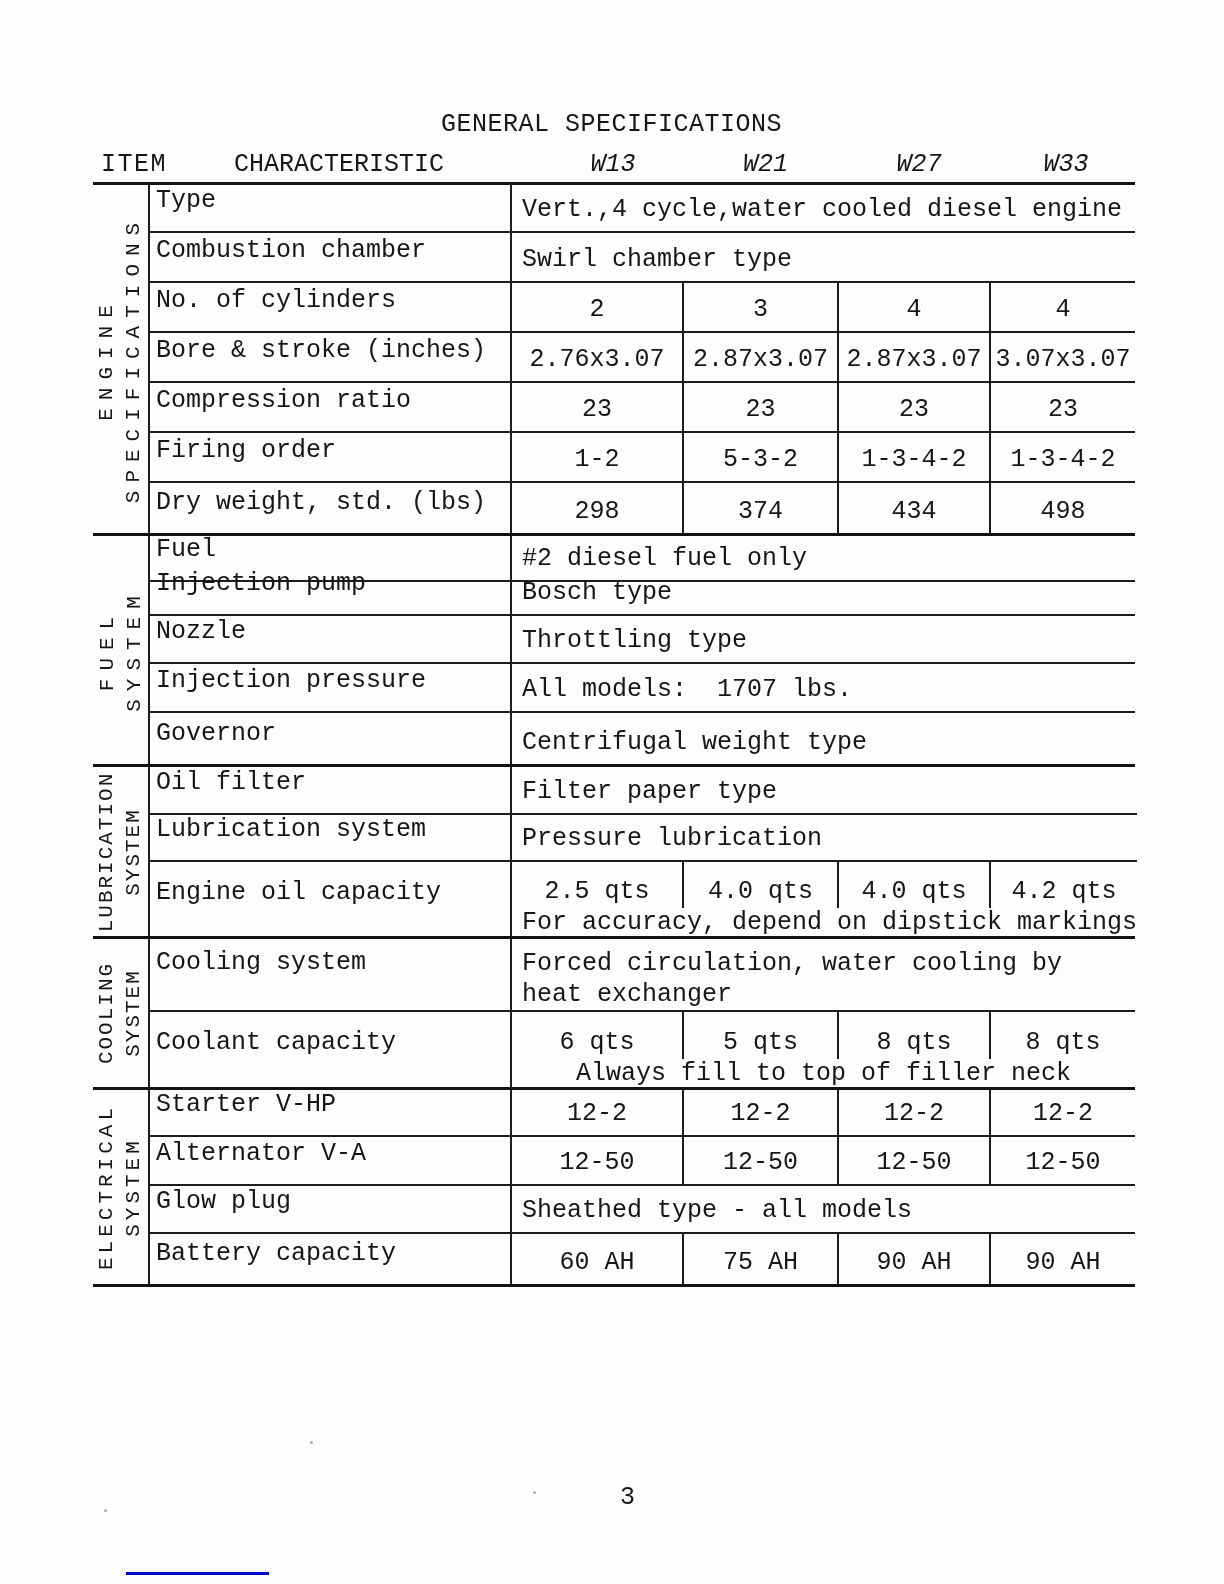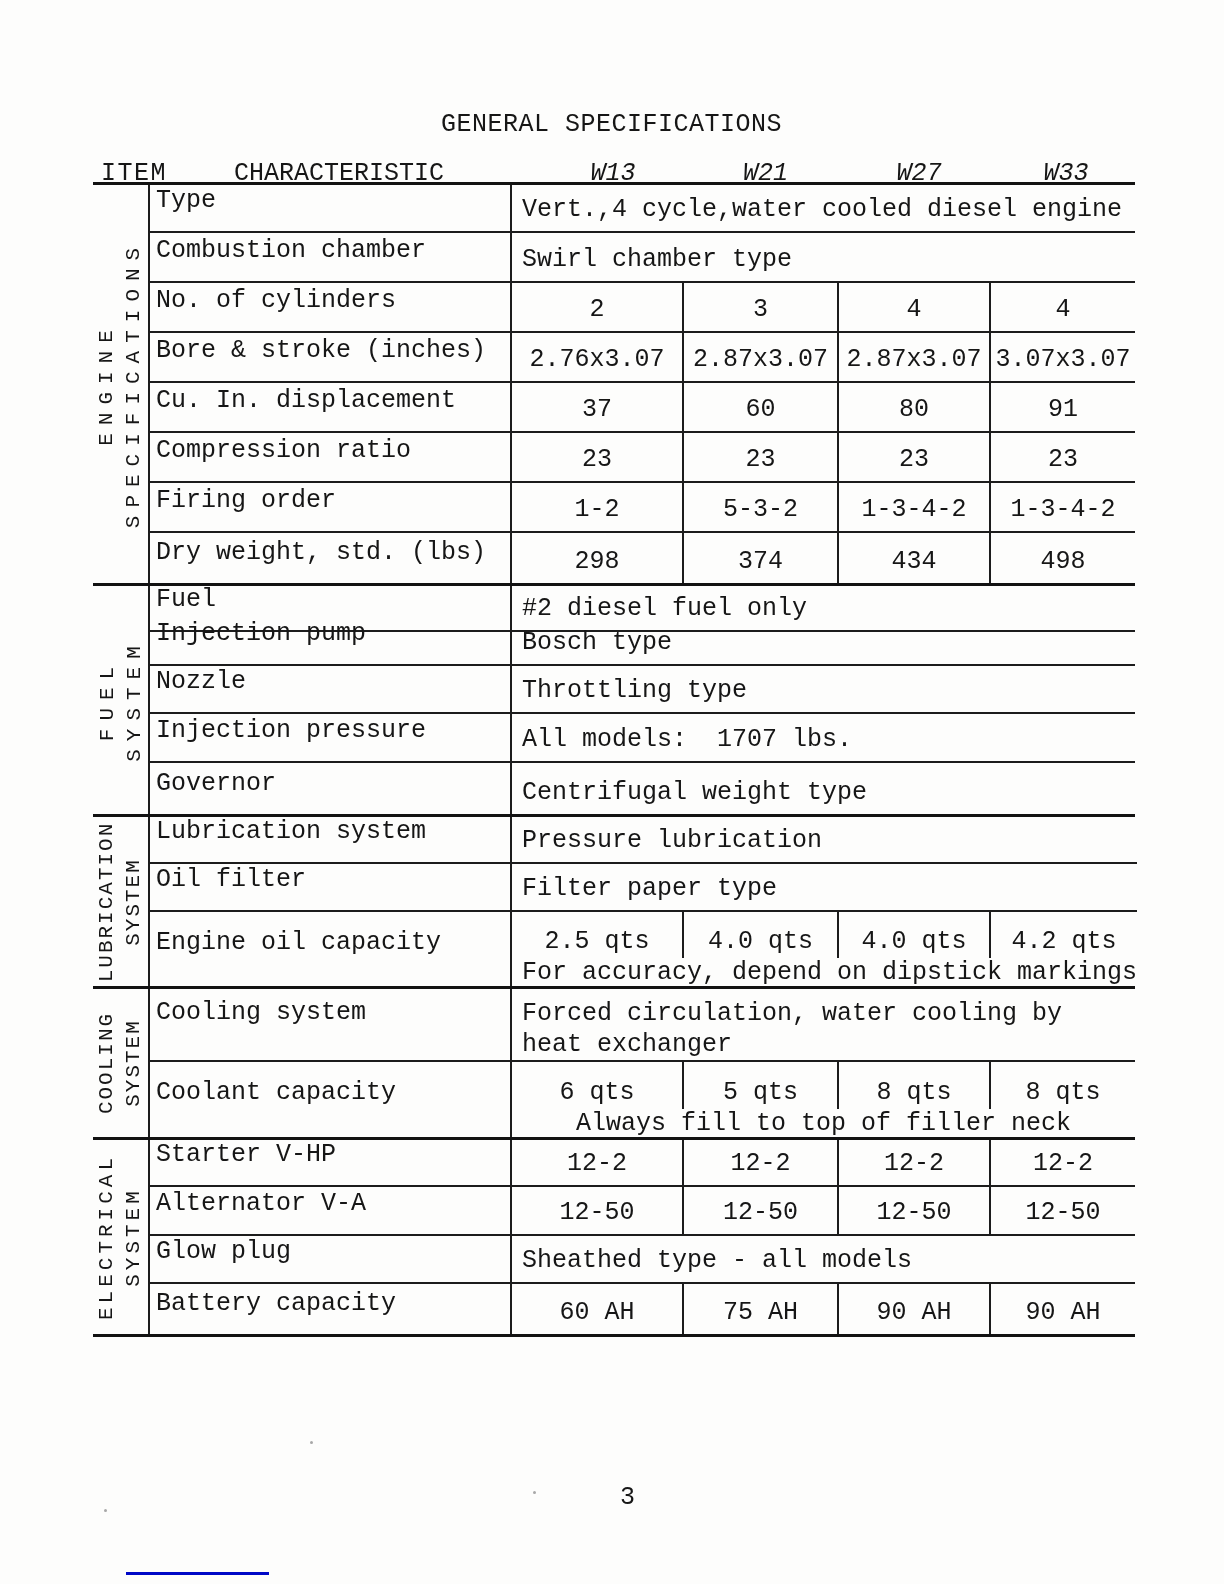--- a/index.html
+++ b/index.html
@@ -7,21 +7,21 @@
   .page {
     position: relative;
     width: 1224px; height: 1584px;
     background: #fdfdfc;
     font-family: "Liberation Mono", "DejaVu Sans Mono", monospace;
     color: #161616;
     overflow: hidden;
   }
   .title { position:absolute; left:441px; top:90px; font-size:25px; letter-spacing:.5px; white-space:pre;margin-top:20px; }
 
-  .colhead { position:absolute; top:159px; font-size:25px; white-space:pre; }
+  .colhead { position:absolute; top:150px; font-size:25px; white-space:pre; }
   .h-item { left:101px; letter-spacing:1.5px; }
   .h-char { left:234px; }
   .h-model { text-align:center;font-style:italic; }
 
   .spec-table { position:absolute; left:93px; top:182px; width:1042px; border-top:3px solid #121212; }
   .sec { display:flex; border-bottom:3px solid #121212; }
   .sec-label { width:57px; border-right:2px solid #1c1c1c; display:flex; align-items:center; justify-content:center; }
   .vtext { transform:rotate(-90deg); font-size:21px; line-height:27px; text-align:center; }
   .vtext div { white-space:nowrap; }
 
@@ -95,29 +95,20 @@
         <div class="row" style="height:50px">
           <div class="rlabel">Bore &amp; stroke (inches)</div>
           <div class="cells">
             <div class="cell c1">2.76x3.07</div>
             <div class="cell c2">2.87x3.07</div>
             <div class="cell c3">2.87x3.07</div>
             <div class="cell c4">3.07x3.07</div>
           </div>
         </div>
         <div class="row" style="height:50px">
-          <div class="rlabel">Cu. In. displacement</div>
-          <div class="cells">
-            <div class="cell c1">37</div>
-            <div class="cell c2">60</div>
-            <div class="cell c3">80</div>
-            <div class="cell c4">91</div>
-          </div>
-        </div>
-        <div class="row" style="height:50px">
           <div class="rlabel">Compression ratio</div>
           <div class="cells">
             <div class="cell c1">23</div>
             <div class="cell c2">23</div>
             <div class="cell c3">23</div>
             <div class="cell c4">23</div>
           </div>
         </div>
         <div class="row" style="height:50px">
           <div class="rlabel">Firing order</div>
@@ -172,27 +163,27 @@
     </div>
 
     <div class="sec">
       <div class="sec-label">
         <div class="vtext" style="letter-spacing:2px;">
           <div>LUBRICATION</div>
           <div>SYSTEM</div>
         </div>
       </div>
       <div class="rows">
+        <div class="row" style="height:48px">
+          <div class="rlabel">Oil filter</div>
+          <div class="val">Filter paper type</div>
+        </div>
         <div class="row" style="height:47px">
           <div class="rlabel">Lubrication system</div>
           <div class="val">Pressure lubrication</div>
-        </div>
-        <div class="row" style="height:48px">
-          <div class="rlabel">Oil filter</div>
-          <div class="val">Filter paper type</div>
         </div>
         <div class="row" style="height:74px">
           <div class="rlabel al2">Engine oil capacity</div>
           <div class="stack">
             <div class="cells">
               <div class="cell c1">2.5 qts</div>
               <div class="cell c2">4.0 qts</div>
               <div class="cell c3">4.0 qts</div>
               <div class="cell c4">4.2 qts</div>
             </div>

